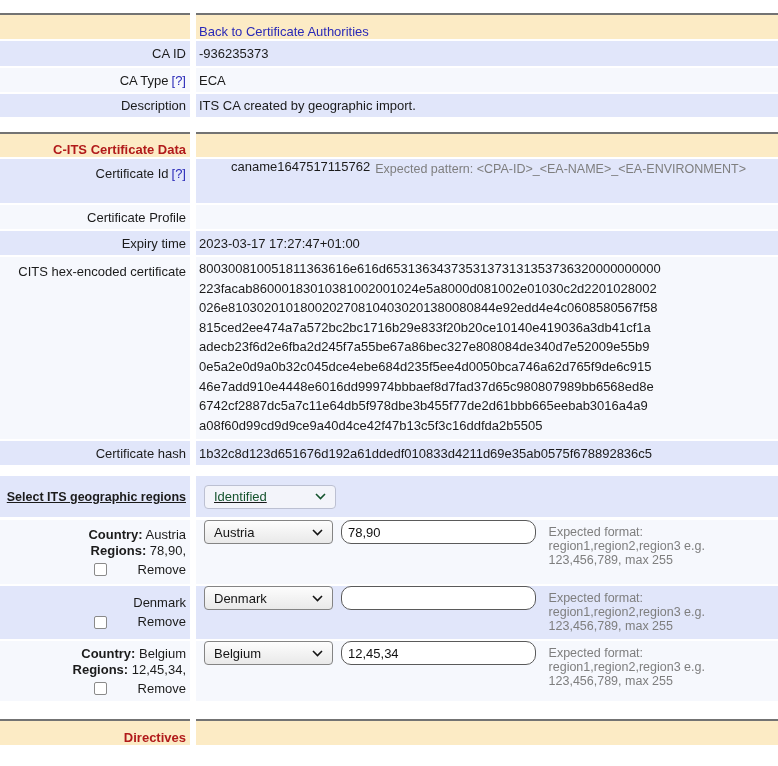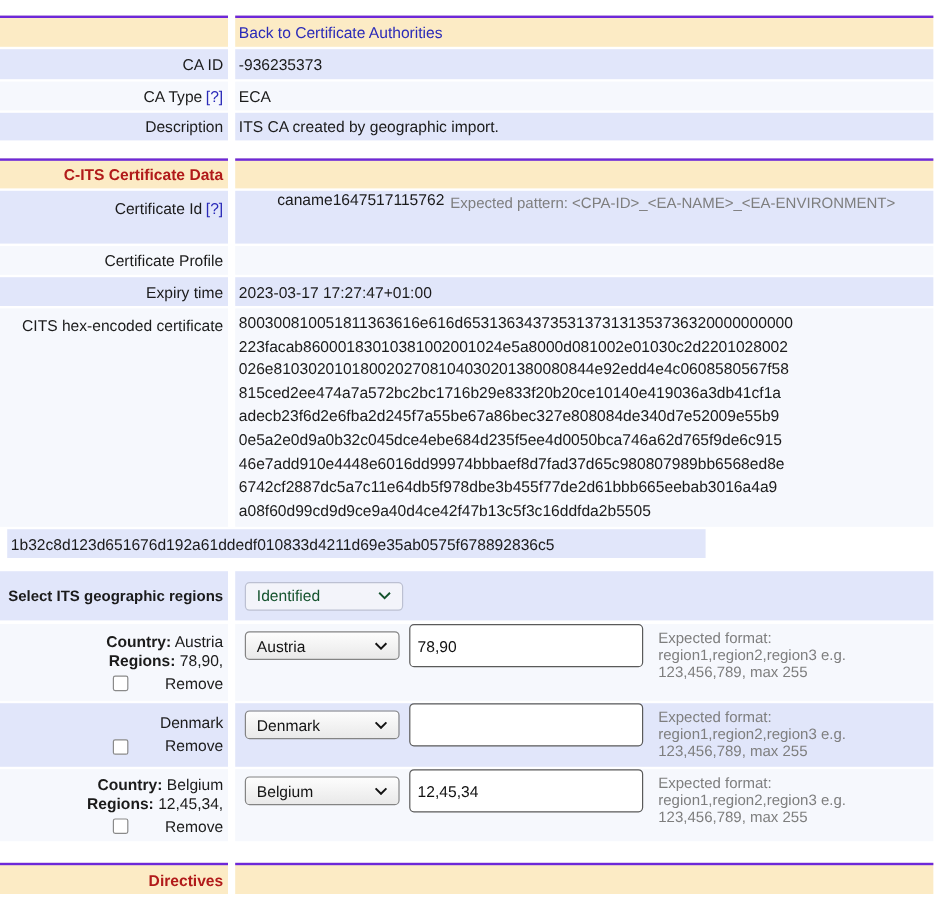--- a/index.html
+++ b/index.html
@@ -4,43 +4,43 @@
 <style>
   html,body{margin:0;padding:0;background:#fff;}
   body{width:778px;height:766px;font-family:"Liberation Sans",sans-serif;font-size:13px;color:#1b1b1b;overflow:hidden;}
   .tbl{width:778px;}
   .row{display:flex;margin-bottom:2px;}
   .lc{width:190px;flex:none;box-sizing:border-box;display:flex;align-items:center;justify-content:flex-end;text-align:right;padding-right:4px;}
   .vc{width:582px;flex:none;box-sizing:border-box;margin-left:6px;display:flex;align-items:center;padding-left:3px;}
   .vc.col{flex-direction:row;align-items:flex-start;justify-content:center;}
   .lc.top{align-items:flex-start;padding-top:7px;justify-content:flex-end;}
   .bg-beige{background:#FCEBC5;}
-  .bt-beige{border-top:2px solid #6d28d9;}
+  .bt-beige{border-top:2px solid #737373;align-items:flex-end;}
   .bg-blue{background:#E1E6FA;}
   .bg-light{background:#F6F8FD;}
   .spacer{width:778px;}
   a.lnk{color:#2A2AB8;text-decoration:none;cursor:pointer;}
   .help{color:#2A2AB8;margin-left:3px;cursor:pointer;}
   .section-title{color:#B11A1A;font-weight:bold;}
   .hint{color:#7E7E7E;font-size:12.5px;}
   .hex{white-space:pre-line;line-height:19.6px;padding:2px 0 4px 0;}
   .lbl-bold{font-weight:bold;}
   .geo-label{line-height:16.5px;}
   .remove-line{margin-top:2px;display:flex;align-items:center;justify-content:flex-end;gap:28px;}
   .cb{appearance:none;-webkit-appearance:none;width:13px;height:13px;border:1px solid #8a8a8a;border-radius:2px;background:#fff;margin:0 3px 0 0;cursor:pointer;}
   .sel{height:24px;width:129px;box-sizing:border-box;border:1px solid #848484;border-radius:4px;background:linear-gradient(#fdfdfd,#e9e9e9);display:inline-flex;align-items:center;justify-content:space-between;padding:0 9px;margin-left:5px;color:#141414;cursor:pointer;flex:none;}
   .sel.disabled{width:132px;border-color:#bcc0d2;background:#f3f4fa;color:#14532d;cursor:default;}
   .chev{flex:none;margin-left:6px;}
-  .inp{height:36px;box-sizing:border-box;border:1px solid #5a5a5a;border-radius:4px;background:#fff;padding:0 6px;font:13px "Liberation Sans",sans-serif;color:#111;flex:1;margin-left:8px;margin-right:11px;}
+  .inp{height:24px;box-sizing:border-box;border:1px solid #5a5a5a;border-radius:10px;background:#fff;padding:0 6px;font:13px "Liberation Sans",sans-serif;color:#111;flex:1;margin-left:8px;margin-right:11px;}
   .ctl-line{display:flex;align-items:center;width:100%;}
   .geo-hint{margin-top:5px;margin-left:2px;}
   .minh26{min-height:26px;}.minh25{min-height:25px;}.minh24{min-height:24px;}.minh23{min-height:23px;}
   .minh44{min-height:44px;}.minh41{min-height:41px;}.minh64{min-height:64px;}.minh53{min-height:53px;}
   .minh60{min-height:60px;}.minh179{min-height:179px;}
-  .mb3{margin-bottom:3px;}
+  .mb3{margin-bottom:3px;text-decoration:underline;}
 </style>
 </head>
 <body>
 
 <div class="tbl">
 
   <div class="spacer" style="height:13px"></div>
 
   <div class="row">
     <div class="lc bg-beige bt-beige minh26"></div>
@@ -126,20 +126,23 @@
 815ced2ee474a7a572bc2bc1716b29e833f20b20ce10140e419036a3db41cf1a
 adecb23f6d2e6fba2d245f7a55be67a86bec327e808084de340d7e52009e55b9
 0e5a2e0d9a0b32c045dce4ebe684d235f5ee4d0050bca746a62d765f9de6c915
 46e7add910e4448e6016dd99974bbbaef8d7fad37d65c980807989bb6568ed8e
 6742cf2887dc5a7c11e64db5f978dbe3b455f77de2d61bbb665eebab3016a4a9
 a08f60d99cd9d9ce9a40d4ce42f47b13c5f3c16ddfda2b5505</div>
     </div>
   </div>
 
   <div class="row">
+    <div class="lc bg-blue minh24">
+        <span>Certificate hash</span>
+      </div>
     <div class="vc bg-blue minh24">
         <span>1b32c8d123d651676d192a61ddedf010833d4211d69e35ab0575f678892836c5</span>
       </div>
   </div>
 
   <div class="spacer" style="height:9px"></div>
 
   <div class="row mb3">
     <div class="lc bg-blue minh41">
       <span class="lbl-bold" style="font-size:12.5px">Select ITS geographic regions</span>

